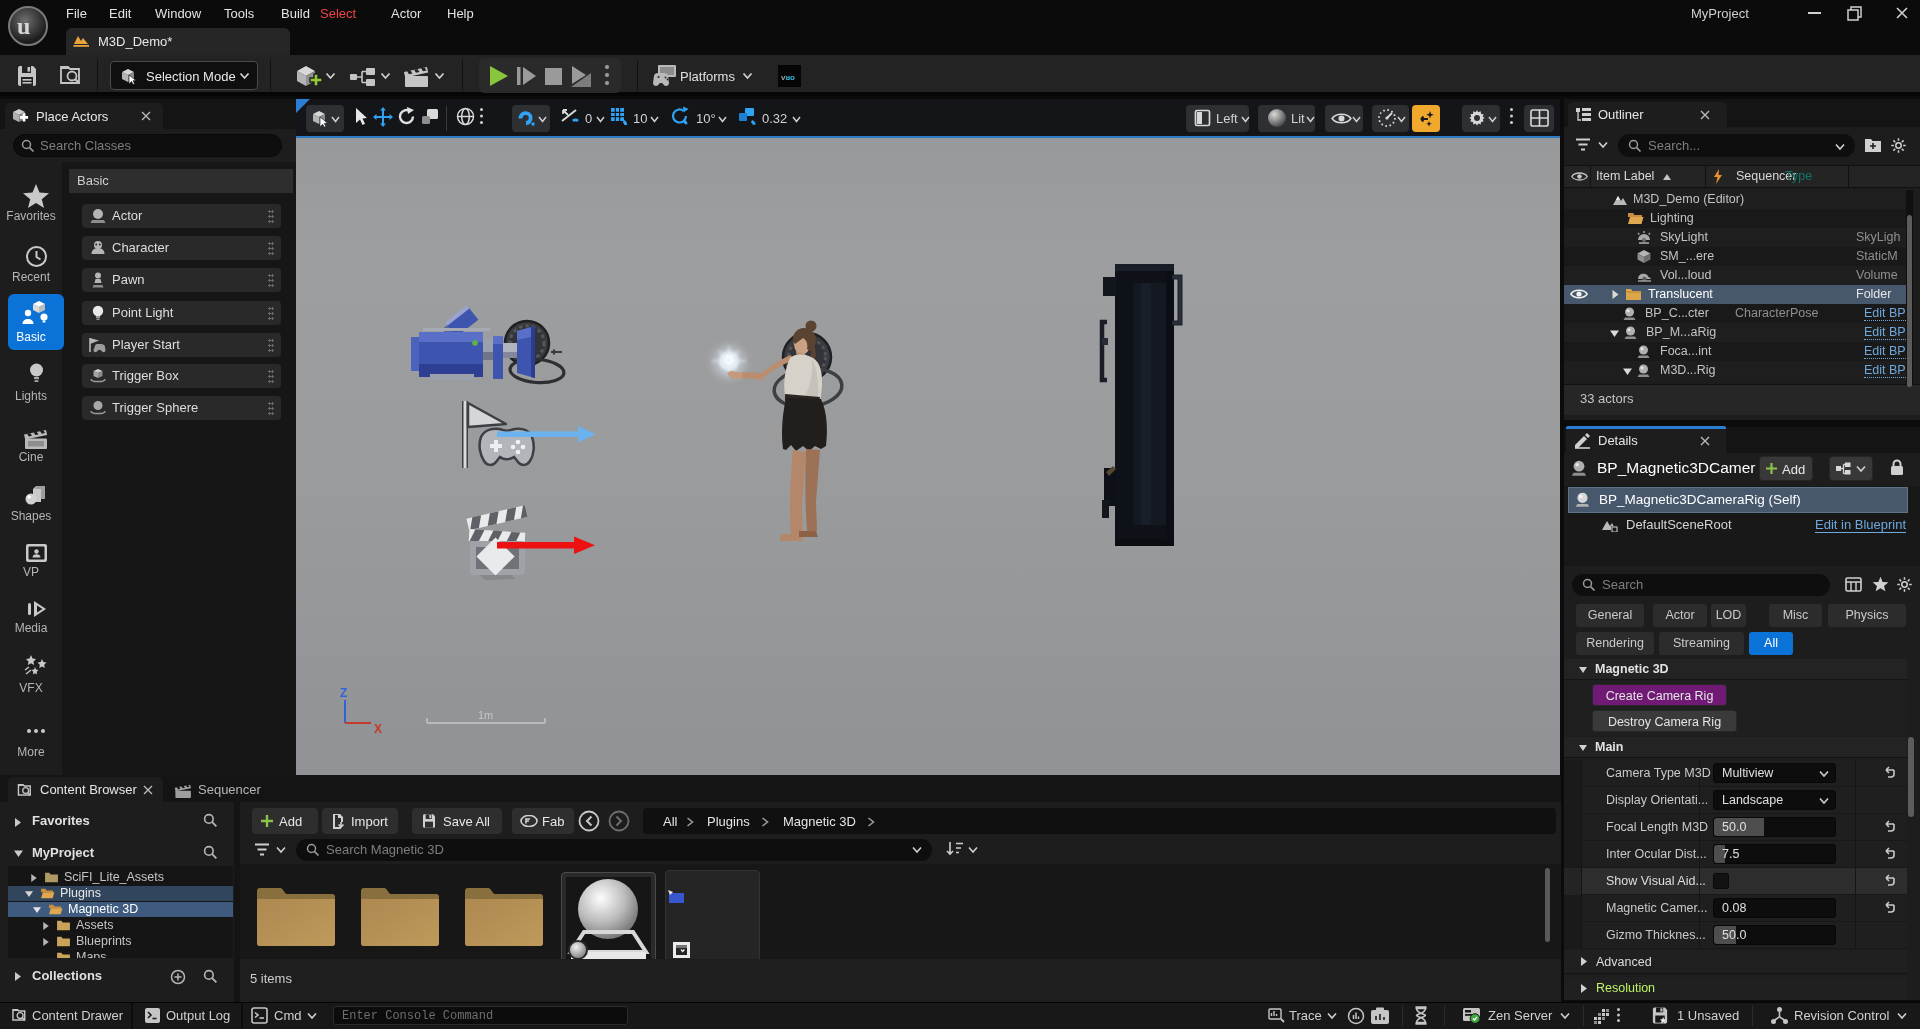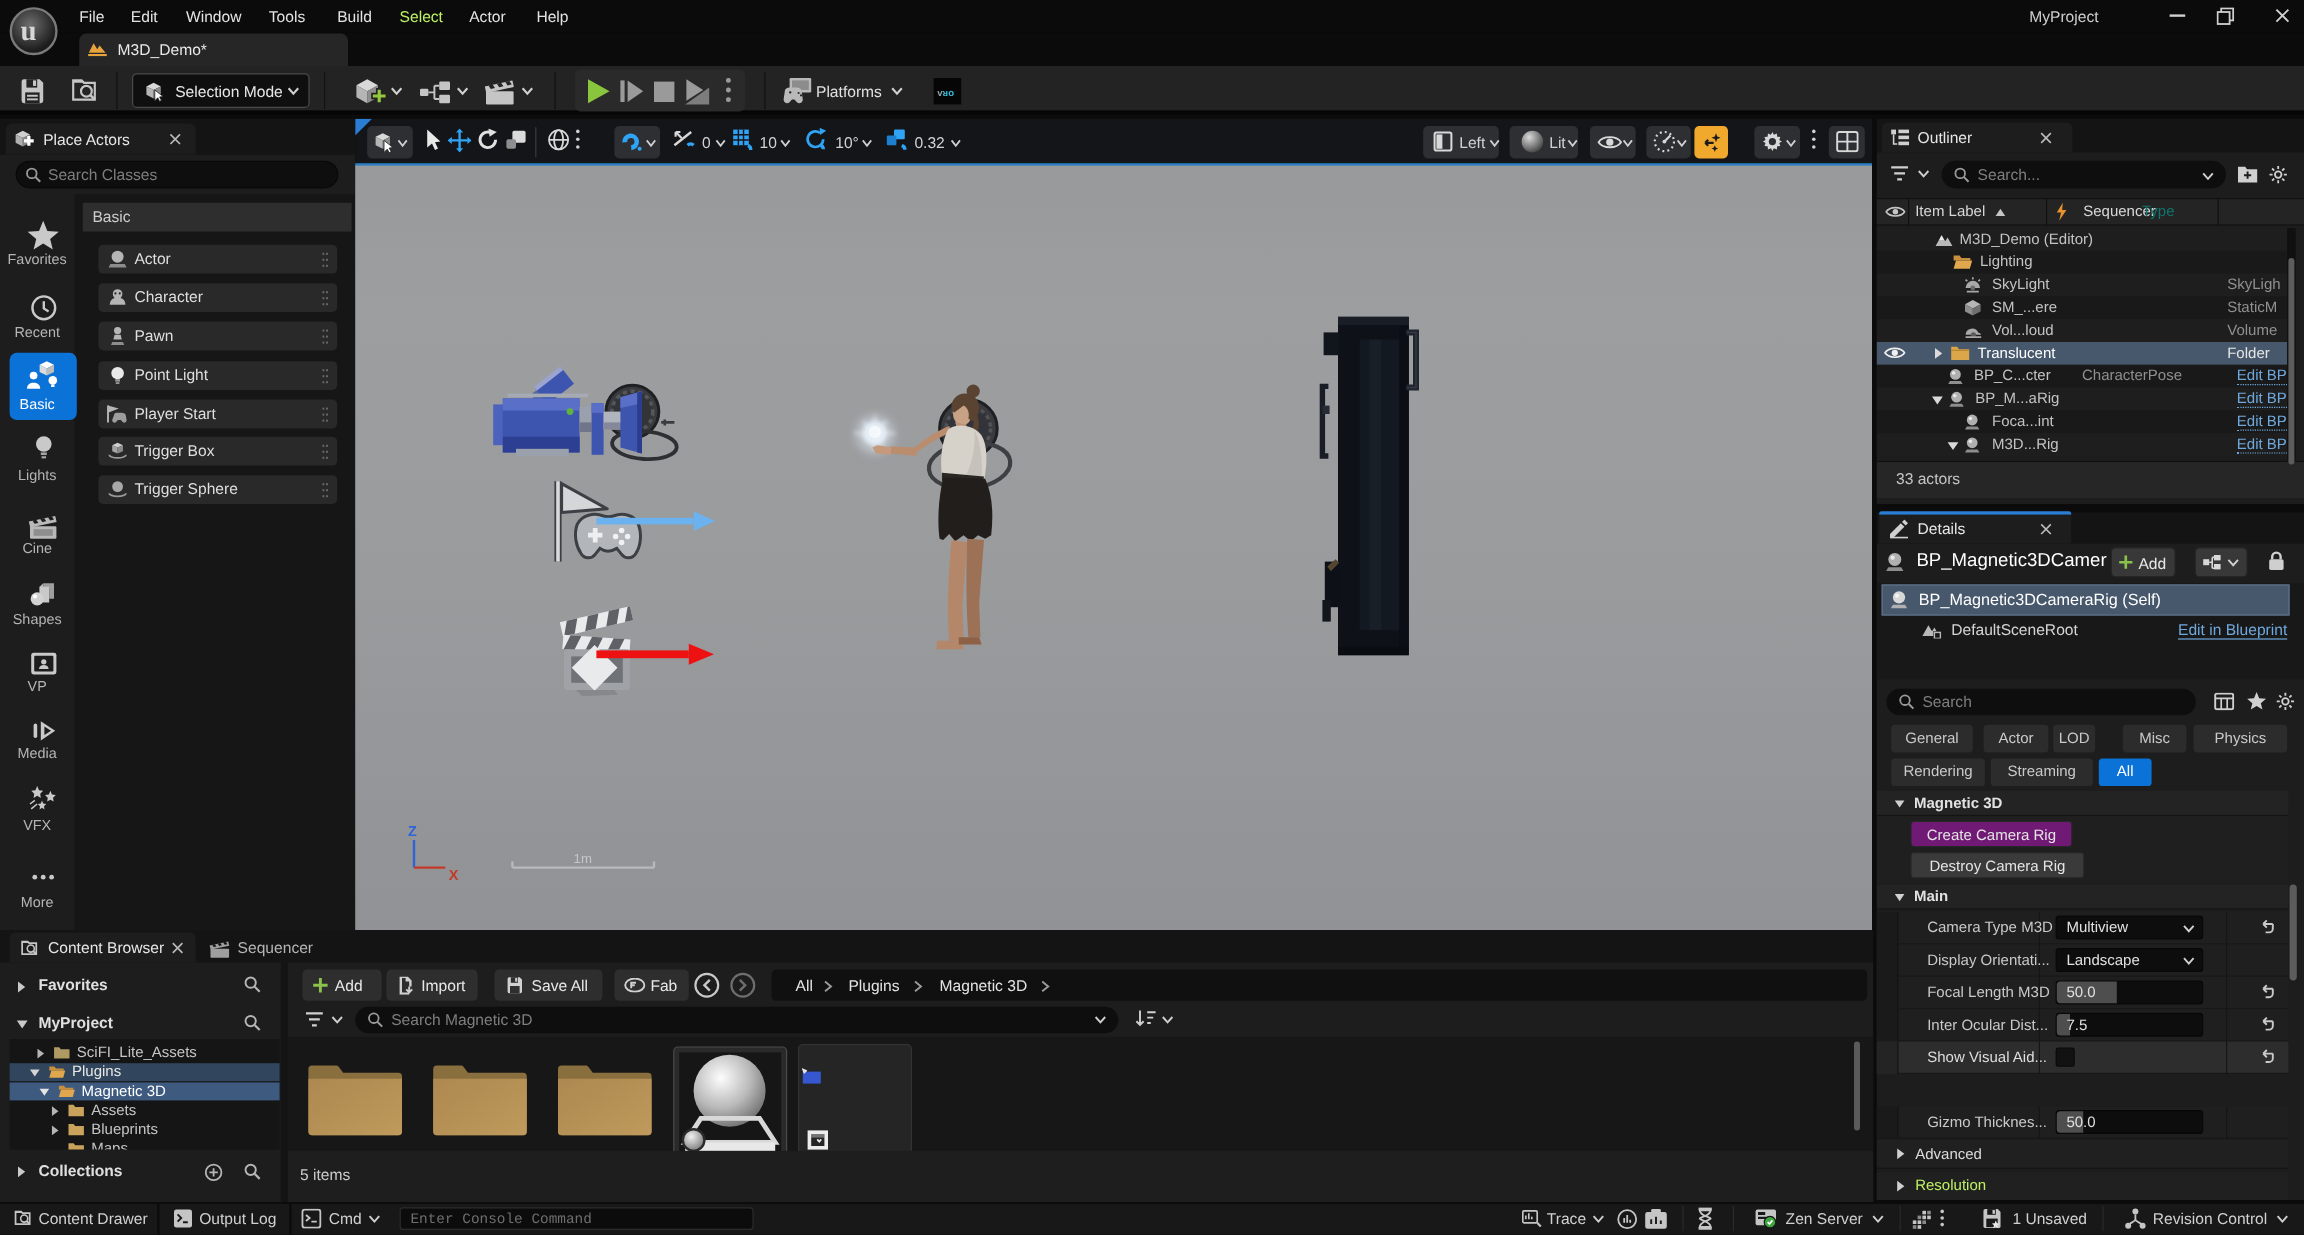--- a/index.html
+++ b/index.html
@@ -17,21 +17,21 @@
 <div id="titlebar" class="abs" style="left:0;top:0;width:1920px;height:27px;background:#0b0b0b;"></div>
 
 <div class="abs" style="left:8px;top:6px;width:40px;height:40px;border-radius:50%;background:radial-gradient(circle at 42% 35%, #6e6e6e, #1c1c1c 70%);border:2px solid #7a7a7a;z-index:5;"></div>
 <div class="abs" style="left:17px;top:13px;z-index:6;color:#d7d7d7;font-size:24px;font-weight:bold;font-family:'Liberation Serif',serif;">u</div>
 
 <div class="abs txt" style="left:66px;top:6px;color:#e3e3e3;">File</div>
 <div class="abs txt" style="left:109px;top:6px;color:#e3e3e3;">Edit</div>
 <div class="abs txt" style="left:155px;top:6px;color:#e3e3e3;">Window</div>
 <div class="abs txt" style="left:224px;top:6px;color:#e3e3e3;">Tools</div>
 <div class="abs txt" style="left:281px;top:6px;color:#e3e3e3;">Build</div>
-<div class="abs txt" style="left:333px;top:6px;color:#bef264;">Select</div>
+<div class="abs txt" style="left:320px;top:6px;color:#ef4444;">Select</div>
 <div class="abs txt" style="left:391px;top:6px;color:#e3e3e3;">Actor</div>
 <div class="abs txt" style="left:447px;top:6px;color:#e3e3e3;">Help</div>
 
 <div class="abs txt" style="left:1691px;top:6px;color:#cfcfcf;">MyProject</div>
 <div class="abs" style="left:1808px;top:12px;width:13px;height:2px;background:#d0d0d0;"></div>
 <svg class="abs" style="left:1847px;top:6px;" width="15" height="15" viewBox="0 0 15 15">
       <rect x="4" y="1" width="10" height="10" fill="none" stroke="#d0d0d0" stroke-width="1.5"></rect>
       <rect x="1" y="4" width="10" height="10" fill="#0b0b0b" stroke="#d0d0d0" stroke-width="1.5"></rect>
     </svg>
 <svg class="abs" style="left:1895px;top:6px;" width="14" height="14" viewBox="0 0 14 14">
@@ -911,20 +911,33 @@
       <div class="pind" style="background:#242424;"></div>
       <div class="pdiv1"></div>
       <div class="pdiv2"></div>
       <div class="pl" style="color:#dedede;">Show Visual Aid...</div>
       <div style="position:absolute;left:149px;top:5px;width:16px;height:16px;background:#121212;border:1px solid #0a0a0a;border-radius:2px;"></div>
       <svg class="reset" width="14" height="13" viewBox="0 0 14 13">
         <path d="M12 4 H4 M4 4 L7 1 M4 4 L7 7" stroke="#c9c9c9" stroke-width="1.6" fill="none"></path>
         <path d="M12 4 v4 a3 3 0 0 1 -3 3 H6" stroke="#c9c9c9" stroke-width="1.6" fill="none"></path>
       </svg>
     </div>
+<div class="prow" style="top:895px;">
+      <div class="pind"></div>
+      <div class="pdiv1"></div>
+      <div class="pdiv2"></div>
+      <div class="pl">Magnetic Camer...</div>
+      <div class="pv">
+        <div class="vt">0.08</div>
+      </div>
+      <svg class="reset" width="14" height="13" viewBox="0 0 14 13">
+        <path d="M12 4 H4 M4 4 L7 1 M4 4 L7 7" stroke="#c9c9c9" stroke-width="1.6" fill="none"></path>
+        <path d="M12 4 v4 a3 3 0 0 1 -3 3 H6" stroke="#c9c9c9" stroke-width="1.6" fill="none"></path>
+      </svg>
+    </div>
 <div class="prow" style="top:922px;">
       <div class="pind"></div>
       <div class="pdiv1"></div>
       <div class="pdiv2"></div>
       <div class="pl">Gizmo Thicknes...</div>
       <div class="pv">
         <div style="position:absolute;left:0;top:0;width:22px;height:18px;background:#4e4e4e;border-radius:3px 0 0 3px;"></div>
         <div class="vt">50.0</div>
       </div>
     </div>

